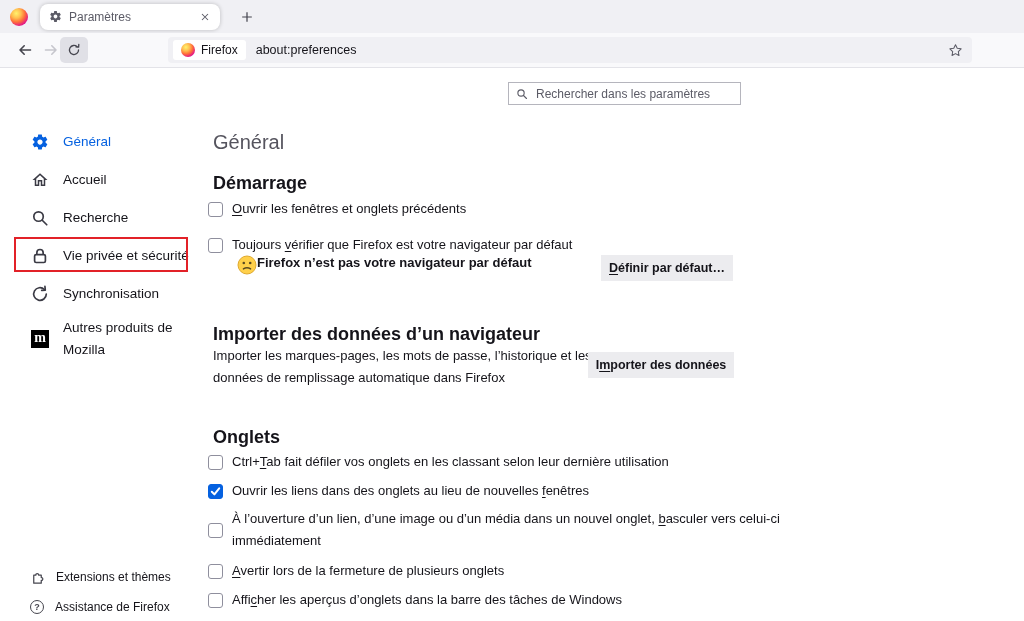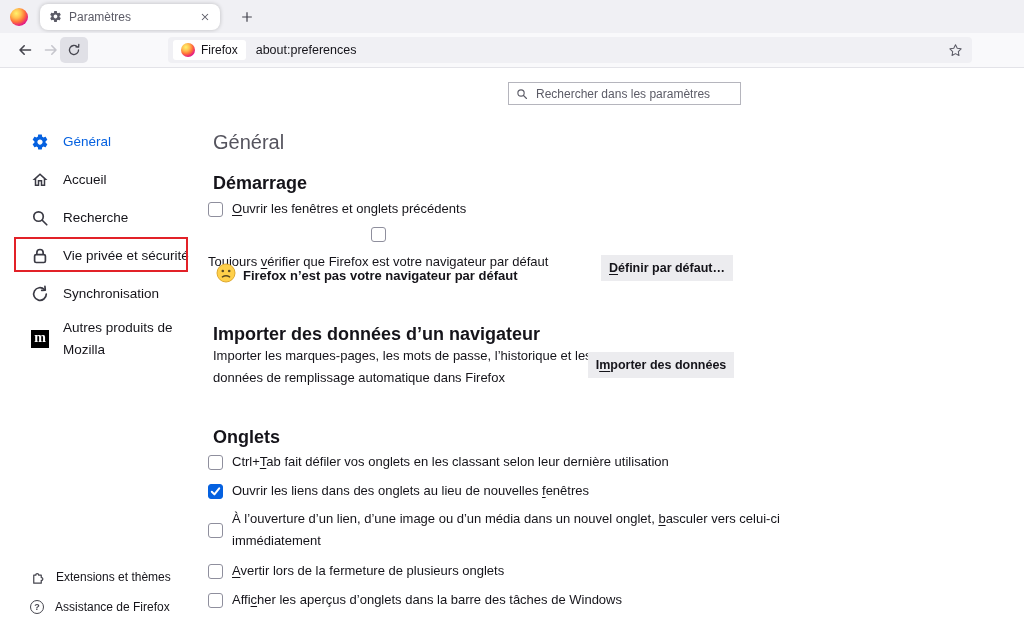--- a/index.html
+++ b/index.html
@@ -53,21 +53,21 @@
   .side-foot .slabel{font-size:12px;}
   .side-foot .sicon{color:#45454e;display:flex;align-items:center;}
 
   .page-title{position:absolute;left:213px;top:131px;font-size:20px;color:#55545e;}
   .section-h{position:absolute;left:213px;font-size:18px;font-weight:700;color:#15141a;}
   .cb-row{position:absolute;left:208px;display:flex;align-items:center;gap:9px;}
   .cb{width:15px;height:15px;border:1px solid #8f8f9d;border-radius:3px;background:#fff;flex:none;
       display:flex;align-items:center;justify-content:center;box-sizing:border-box;}
   .cb.checked{background:#0561e0;border-color:#0561e0;}
   .cb-label{font-size:13px;color:#15141a;line-height:22px;}
-  .default-row{position:absolute;left:216px;display:flex;align-items:flex-end;gap:7px;height:28px;}
+  .default-row{position:absolute;left:237px;display:flex;align-items:flex-start;gap:0;height:28px;}
   .bold-status{font-size:13px;font-weight:700;}
   .btn{position:absolute;height:26px;background:#ececef;border-radius:0;display:flex;align-items:center;
        justify-content:center;font-size:12.5px;font-weight:600;color:#15141a;}
   .desc{position:absolute;left:213px;font-size:13px;line-height:22px;color:#15141a;}
   u{text-underline-offset:2px;}
 </style>
 </head>
 <body>
 
 <div class="screen">
@@ -205,21 +205,21 @@
 
   <div class="page-title">Général</div>
 
   <div class="section-h" style="top:173px;">Démarrage</div>
 
   <div class="cb-row" style="top:198px;">
     <span class="cb"></span>
     <span class="cb-label"><span></span><u>O</u><span>uvrir les fenêtres et onglets précédents</span></span>
   </div>
 
-  <div class="cb-row" style="top:227px;flex-direction:column;">
+  <div class="cb-row" style="top:234px;">
     <span class="cb"></span>
     <span class="cb-label"><span>Toujours </span><u>v</u><span>érifier que Firefox est votre navigateur par défaut</span></span>
   </div>
 
   <div class="default-row" style="top:255px;">
     <svg width="20" height="20" viewBox="0 0 20 20">
         <circle cx="10" cy="10" r="9" fill="#ffd04a" stroke="#dfa92e" stroke-width="1"></circle>
         <circle cx="6.8" cy="8" r="1.3" fill="#5b4a21"></circle>
         <circle cx="13.2" cy="8" r="1.3" fill="#5b4a21"></circle>
         <path d="M6.4 13.9q3.6-2.4 7.2 0" fill="none" stroke="#5b4a21" stroke-width="1.4" stroke-linecap="round"></path>

